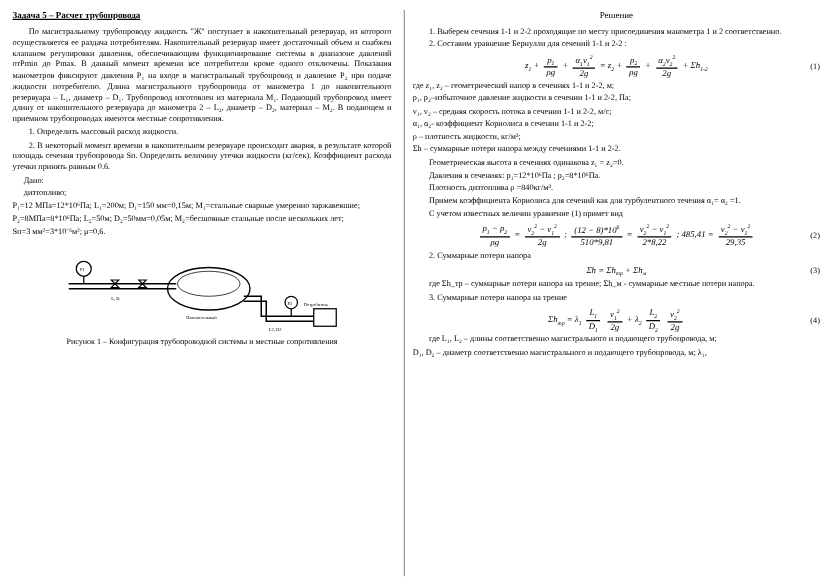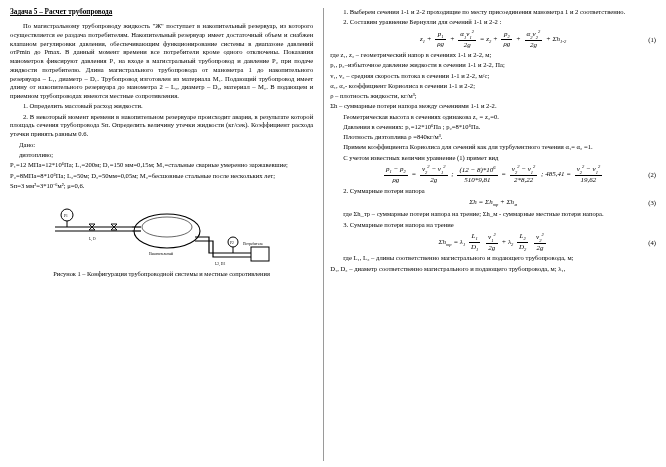--- a/index.html
+++ b/index.html
@@ -176,20 +176,21 @@
       </svg>
       <div class="fig-caption">Рисунок 1 – Конфигурация трубопроводной системы и местные сопротивления</div>
     </div>
 
   </div>
 
   <div class="divider"></div>
 
   <div class="col col-right">
 
+    <div class="right-title">Решение</div>
 
     <p class="para">1. Выберем сечения 1-1 и 2-2 проходящие по месту присоединения манометра 1 и 2 соответственно.</p>
     <p class="para">2. Составим уравнение Бернулли для сечений 1-1 и 2-2 :</p>
 
     <div class="formula-row">
       <span class="eq">
         z<sub>1</sub> +
         <span class="frac"><span class="num">p<sub>1</sub></span><span class="den">ρg</span></span>
         +
         <span class="frac"><span class="num">α<sub>1</sub>v<sub>1</sub><sup>2</sup></span><span class="den">2g</span></span>
@@ -218,21 +219,21 @@
     <div class="formula-row">
       <span class="eq">
         <span class="frac"><span class="num">p<sub>1</sub> − p<sub>2</sub></span><span class="den">ρg</span></span>
         =
         <span class="frac"><span class="num">v<sub>2</sub><sup>2</sup> − v<sub>1</sub><sup>2</sup></span><span class="den">2g</span></span>
         ;
         <span class="frac"><span class="num">(12 − 8)*10<sup>6</sup></span><span class="den">510*9,81</span></span>
         =
         <span class="frac"><span class="num">v<sub>2</sub><sup>2</sup> − v<sub>1</sub><sup>2</sup></span><span class="den">2*8,22</span></span>
         ; 485,41 =
-        <span class="frac"><span class="num">v<sub>2</sub><sup>2</sup> − v<sub>1</sub><sup>2</sup></span><span class="den">19,62</span></span>
+        <span class="frac"><span class="num">v<sub>2</sub><sup>2</sup> − v<sub>1</sub><sup>2</sup></span><span class="den">29,35</span></span>
       </span>
       <span class="fnum">(2)</span>
     </div>
 
     <p class="para" style="margin-top:3px;">2. Суммарные потери напора</p>
 
     <div class="formula-row">
       <span class="eq">
         Σh = Σh<sub>тр</sub> + Σh<sub>м</sub>
       </span>

